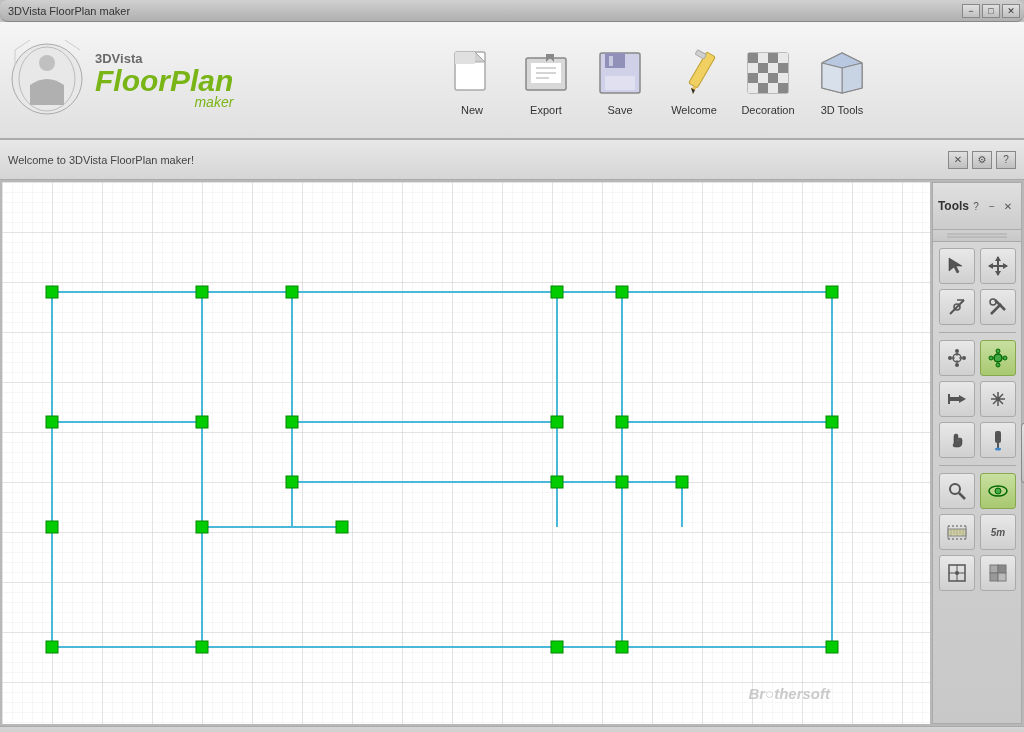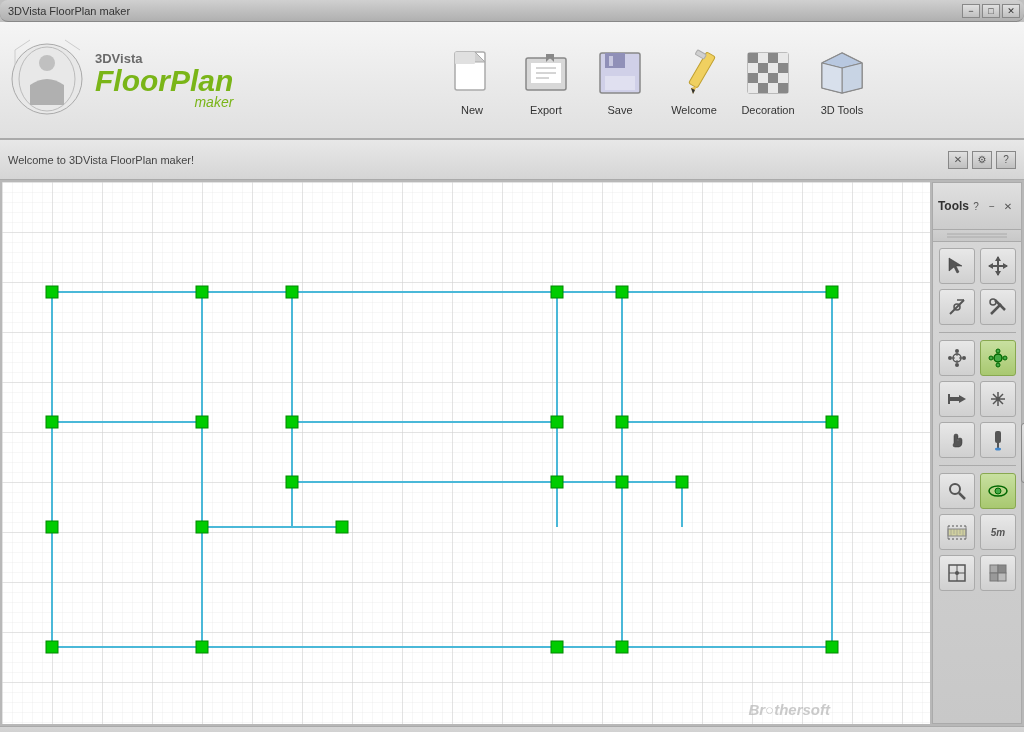--- a/index.html
+++ b/index.html
@@ -297,21 +297,21 @@
     }
     .scroll-line {
       width: 2px;
       height: 8px;
       background: #888;
     }
 
     
     #watermark {
       position: absolute;
-      bottom: 6px;
+      bottom: 22px;
       right: 100px;
       font-size: 15px;
       color: rgba(180,180,180,0.7);
       font-style: italic;
       font-weight: bold;
       pointer-events: none;
     }
 
     
     .node {

